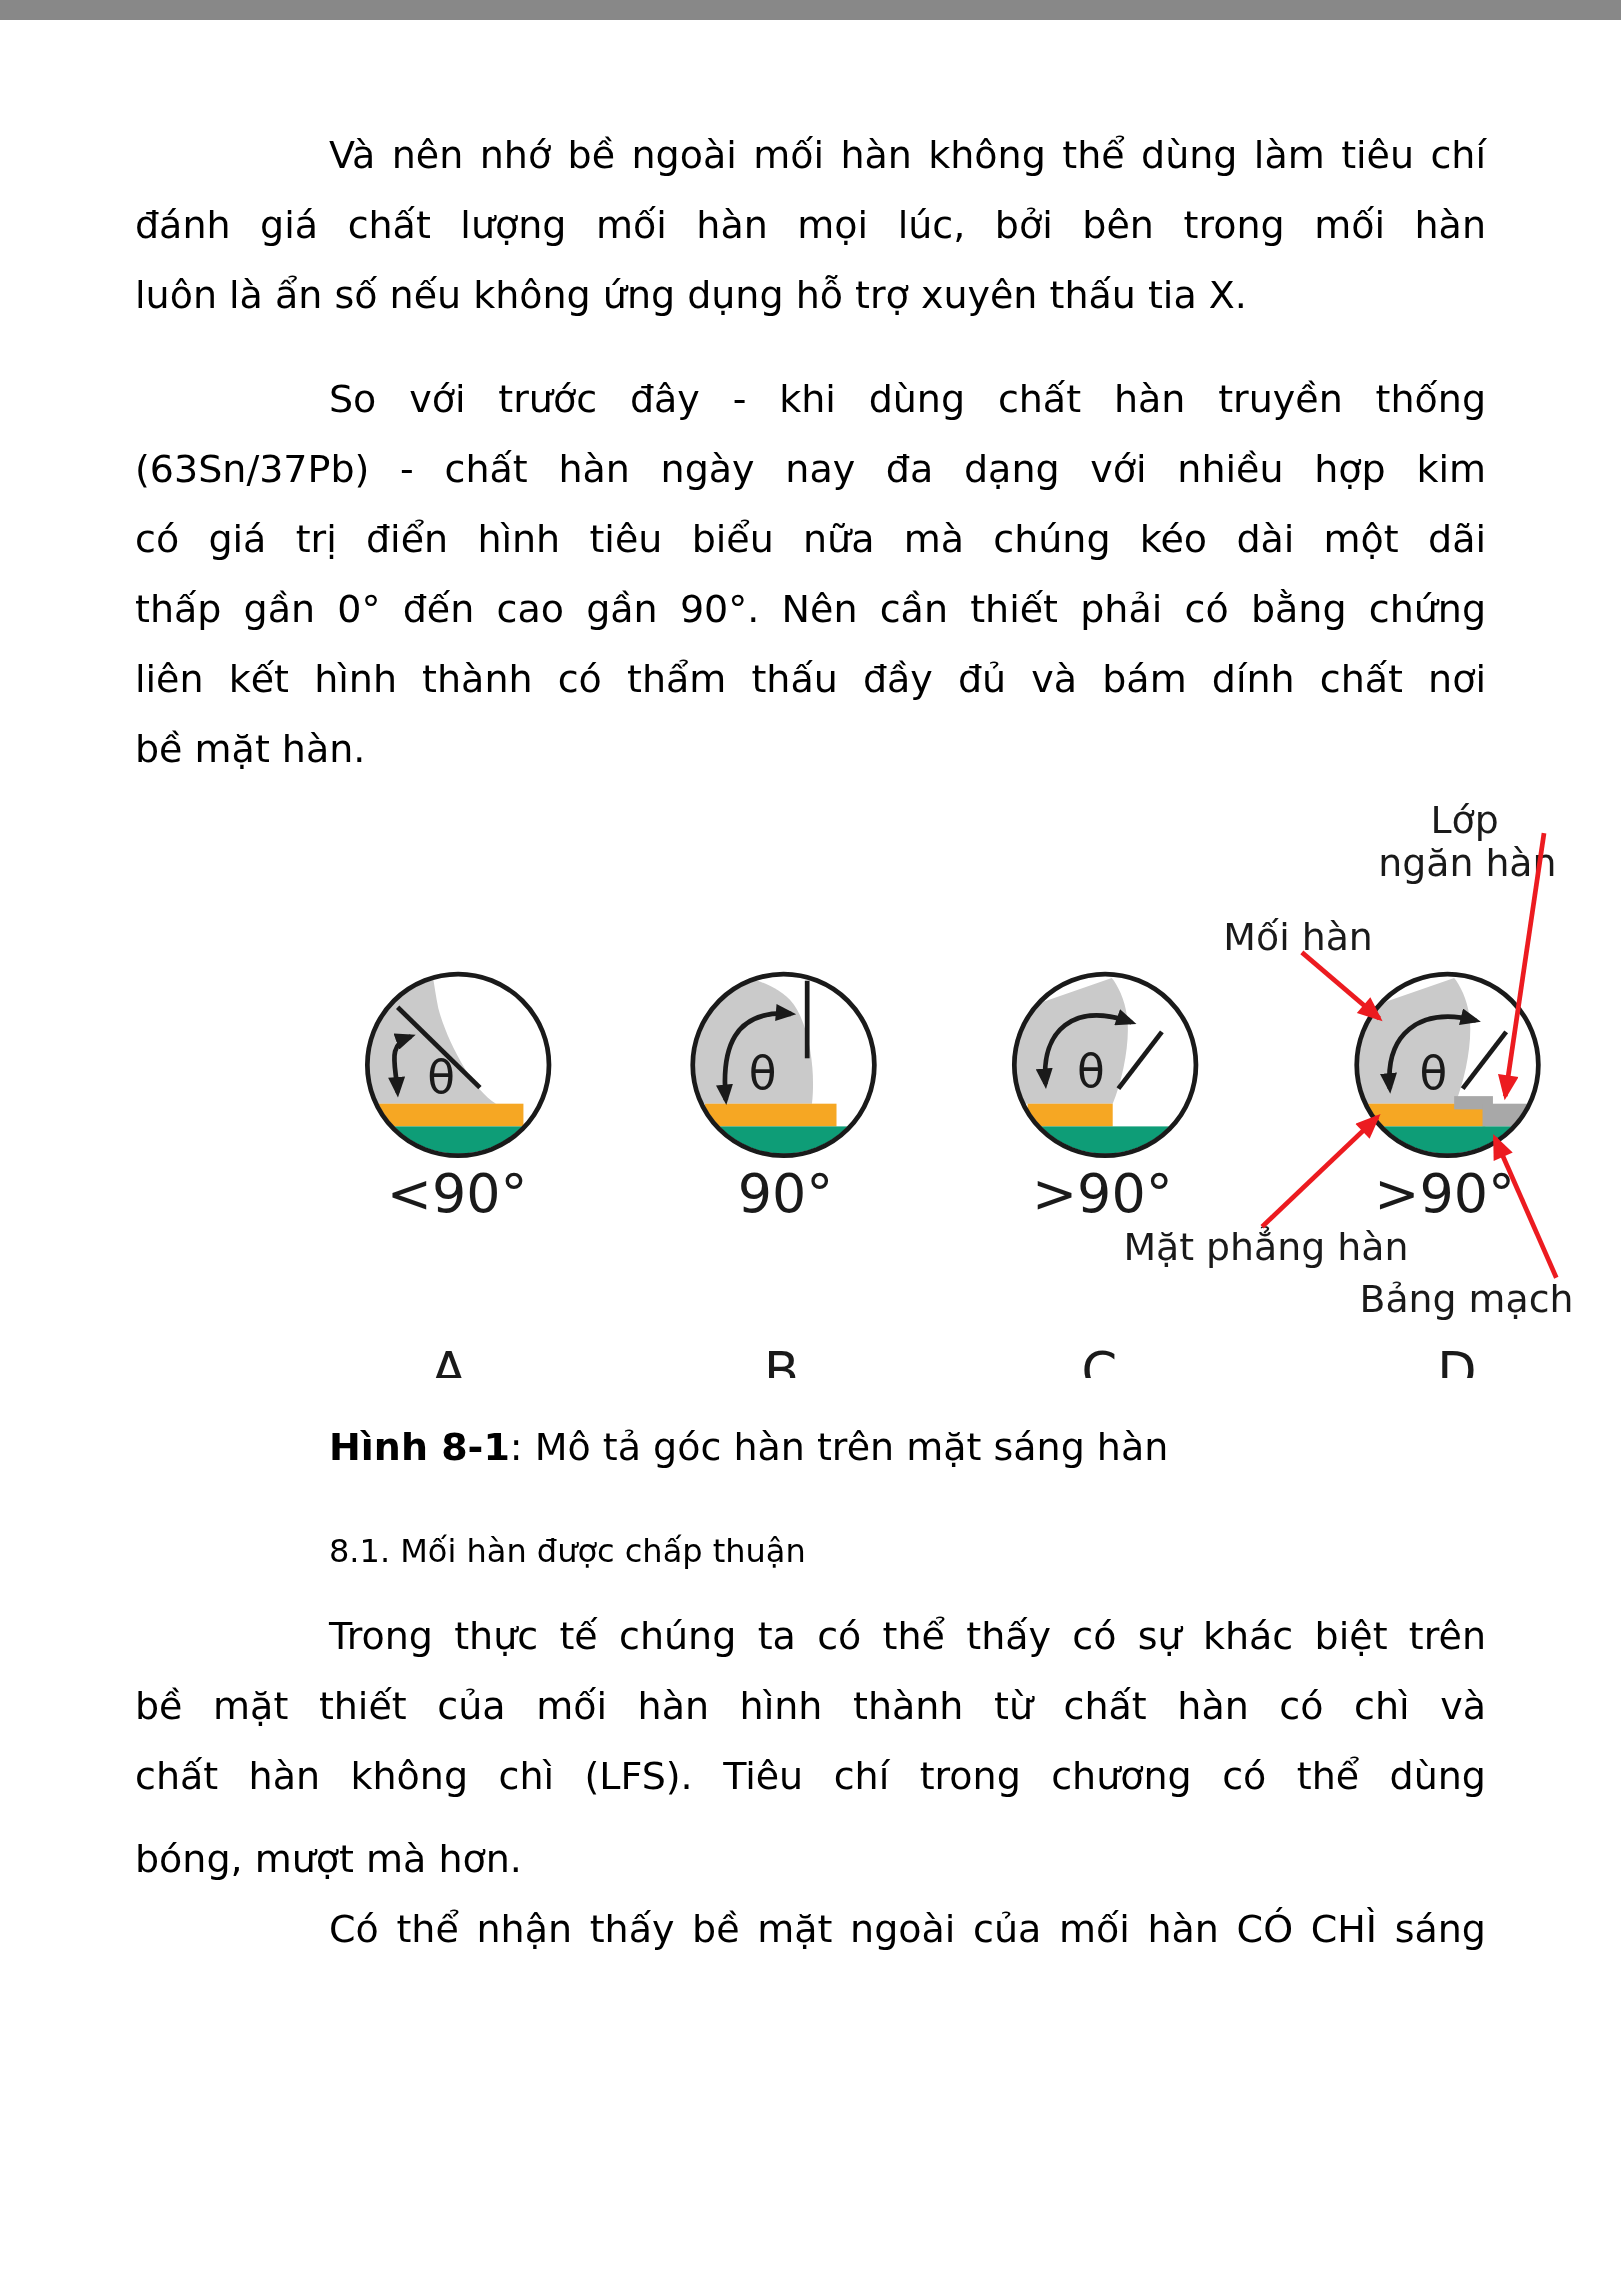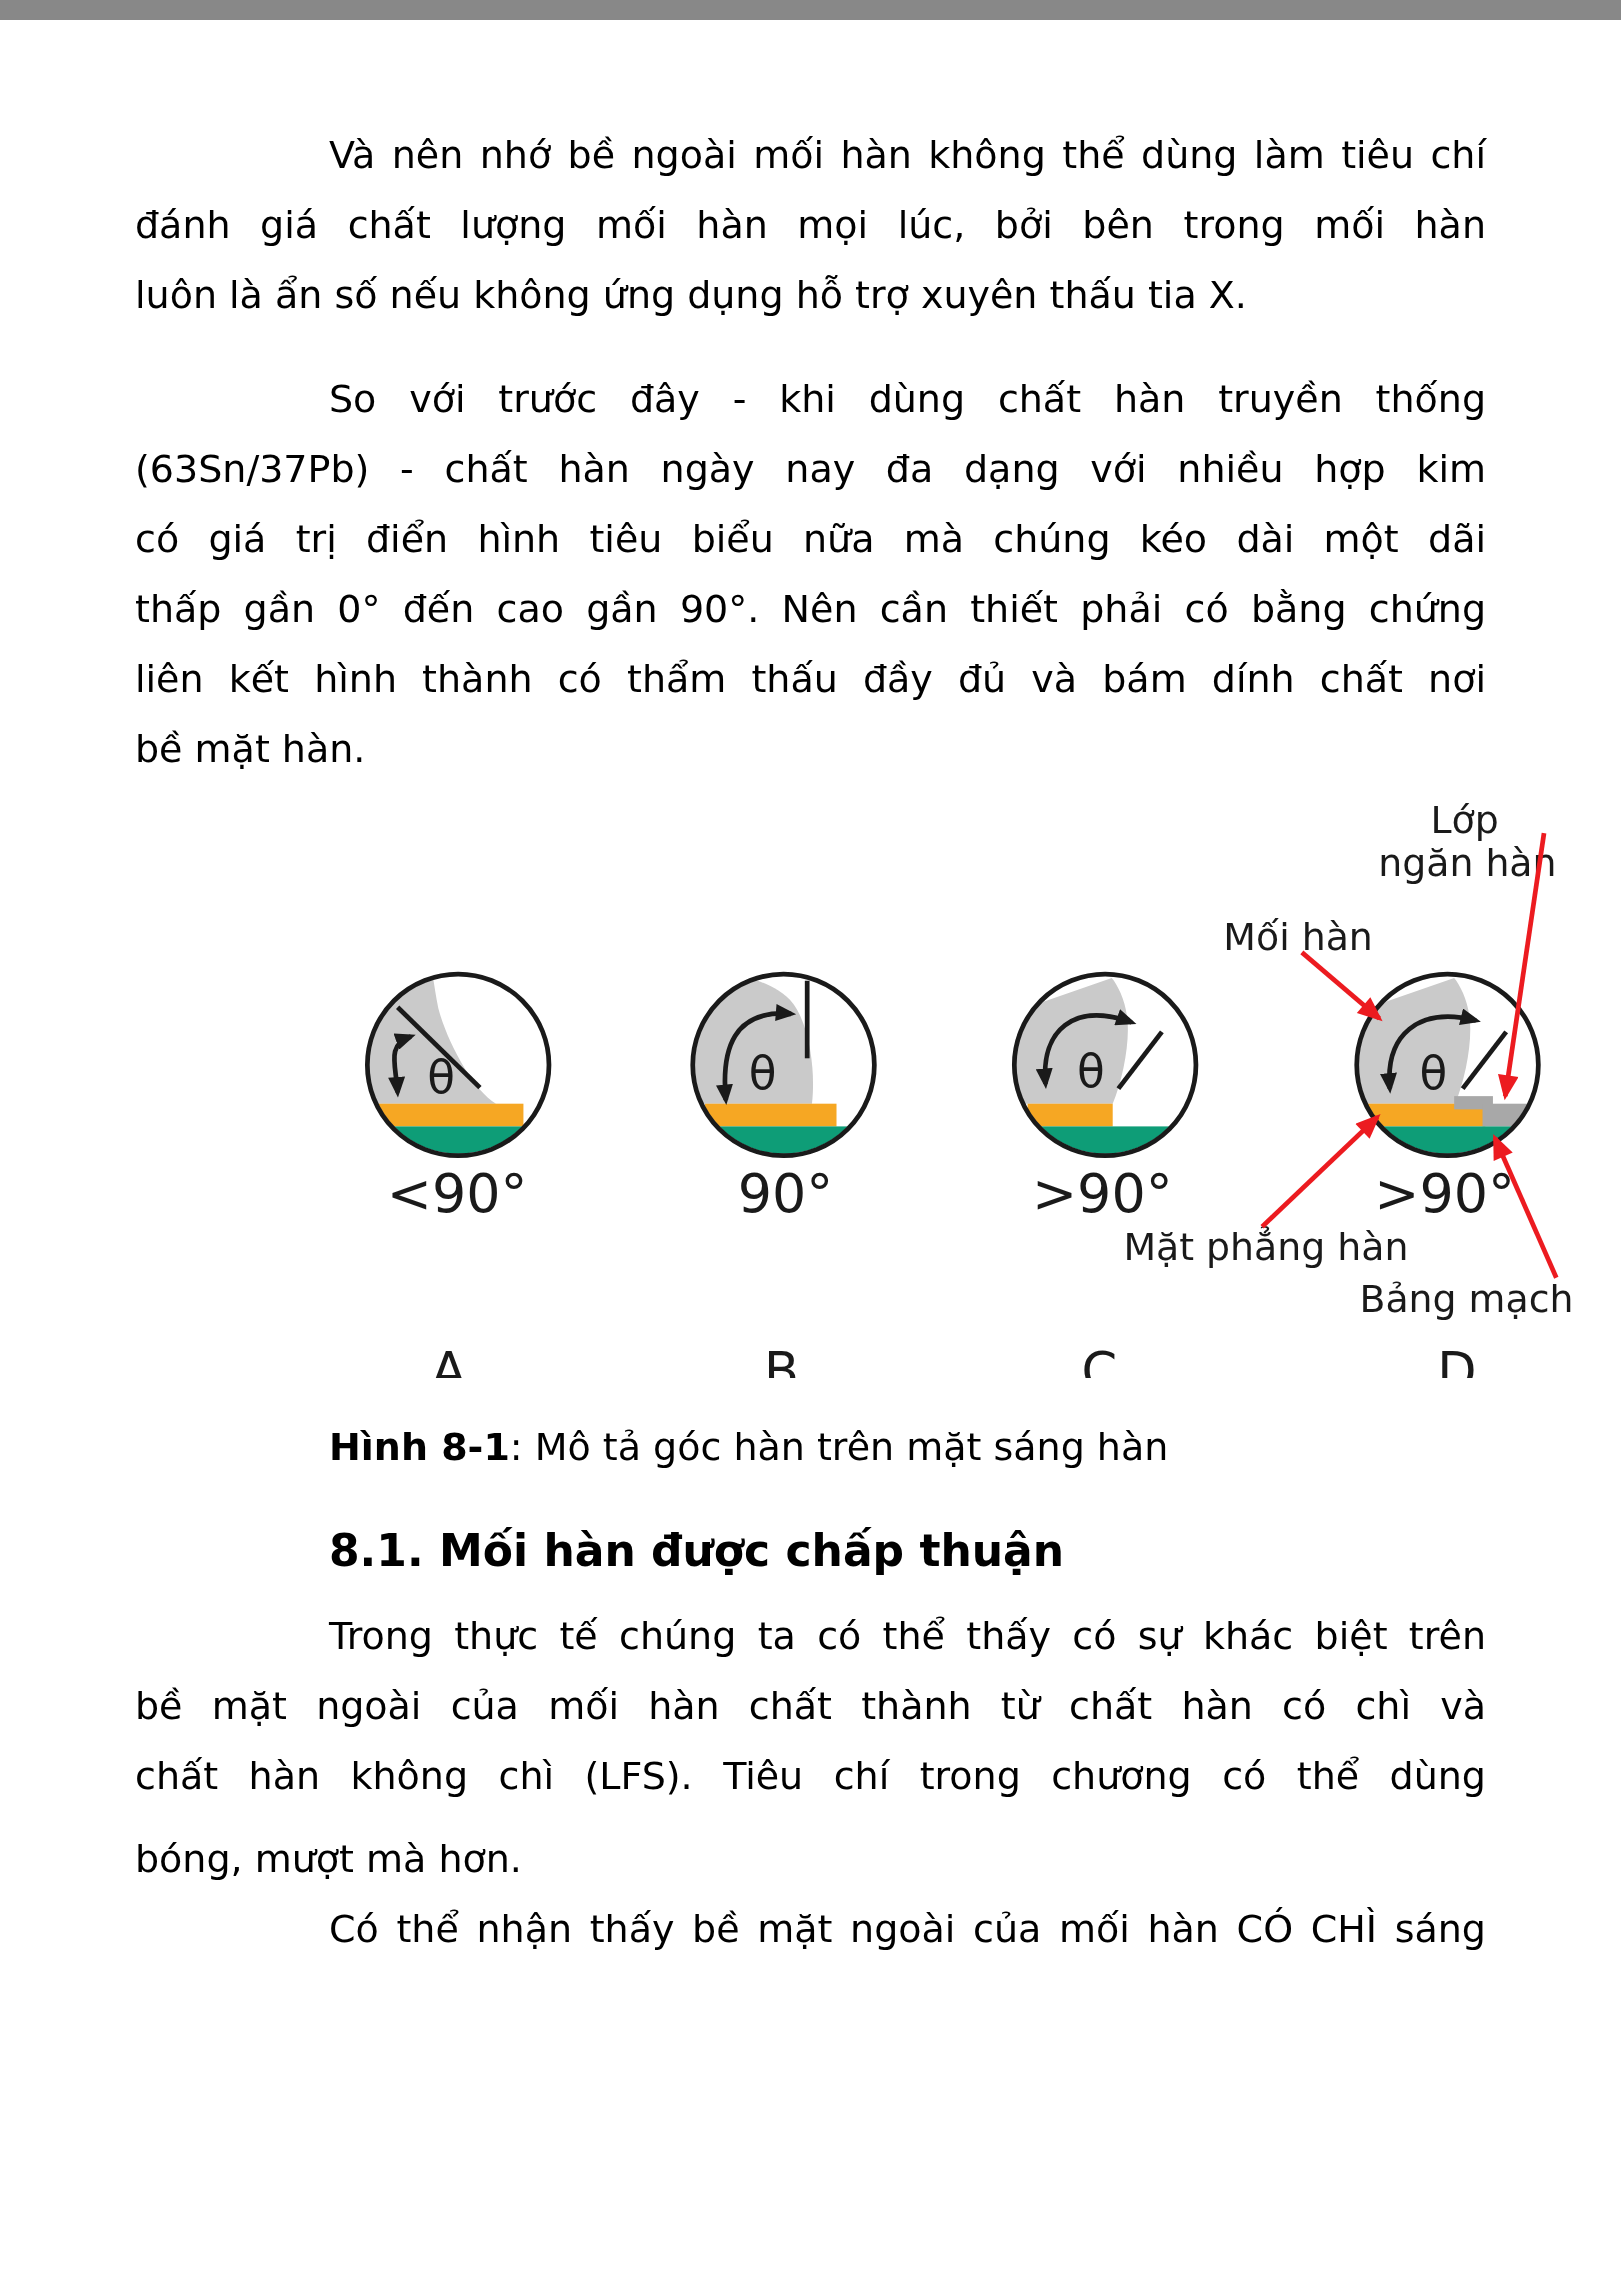--- a/index.html
+++ b/index.html
@@ -12,21 +12,21 @@
     display:block;height:70px;line-height:70px;
     text-align:justify;text-align-last:justify;
   }
   .para .line.first{text-indent:194px;}
   .para .line.last{text-align-last:left;}
   .p1{padding-top:100px;}
   .p2{margin-top:34px;}
   .figure-block{margin-top:0;height:594px;position:relative;}
   .caption{margin:34px 135px 0 135px;padding-left:194px;font-size:38px;line-height:70px;}
   .caption .caption-bold{font-weight:bold;}
-  .heading{margin:34px 135px 0 135px;padding-left:194px;font-size:44px;line-height:70px;font-weight:bold;}
+  .heading{margin:34px 135px 0 135px;padding-left:194px;font-size:32px;line-height:70px;font-weight:normal;}
   .p3{margin-top:15px;}
   .p4{margin-top:13.2px;}
   svg text{font-family:"DejaVu Sans", sans-serif;fill:#1a1a1a;}
   svg .angle-label{font-size:57px;}
   svg .panel-letter{font-size:54px;}
   svg .annot{font-size:40px;}
   svg .theta{font-size:48px;}
 </style>
 </head>
 <body>
@@ -143,21 +143,21 @@
       <line x1="1645" y1="522" x2="1580" y2="374" stroke="#ec1b20" stroke-width="5" marker-end="url(#arrR)"></line>
     </svg>
   </div>
 
   <p class="caption"><span class="caption-bold">Hình 8-1</span><span>: Mô tả góc hàn trên mặt sáng hàn</span></p>
 
   <h2 class="heading">8.1. Mối hàn được chấp thuận</h2>
 
   <p class="para p3">
     <span class="line first">Trong thực tế chúng ta có thể thấy có sự khác biệt trên</span>
-    <span class="line">bề mặt ngoài của mối hàn chất thành từ chất hàn có chì và</span>
+    <span class="line">bề mặt thiết của mối hàn hình thành từ chất hàn có chì và</span>
     <span class="line">chất hàn không chì (LFS). Tiêu chí trong chương có thể dùng</span>
   </p>
 
   <p class="para p4">
     <span class="line last">bóng, mượt mà hơn.</span>
     <span class="line first">Có thể nhận thấy bề mặt ngoài của mối hàn CÓ CHÌ sáng</span>
   </p>
 
 </div>
 

